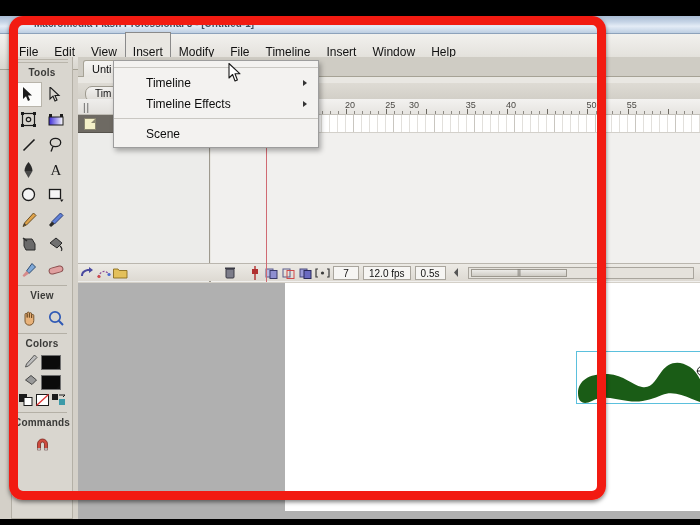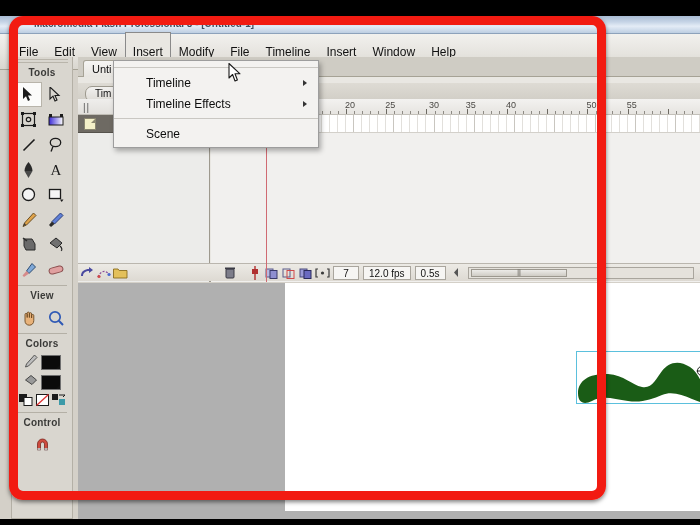--- a/index.html
+++ b/index.html
@@ -460,21 +460,21 @@
       <span>
         <svg width="14" height="12" viewBox="0 0 14 12">
             <rect x="0" y="0" width="6" height="6" fill="#1b1b1b"></rect>
             <rect x="7" y="5" width="6" height="6" fill="#3d9aa8"></rect>
             <path d="M7 1 L13 1 M13 1 L11 3" stroke="#1b1b1b" stroke-width="1"></path>
           </svg>
       </span>
     </div>
 
     <div class="tp-sep"></div>
-    <div class="tp-title">Control</div>
+    <div class="tp-title">Commands</div>
     <div class="tp-grid">
       <div class="tcell">
         <span>
           <svg width="15" height="15" viewBox="0 0 15 15">
             <path d="M2.5 13 L2.5 7 A5 5 0 0 1 12.5 7 L12.5 13 L9.5 13 L9.5 7 A2 2 0 0 0 5.5 7 L5.5 13 Z" fill="#cf4a3e" stroke="#7a2a22" stroke-width="0.8"></path>
             <rect x="2.5" y="11" width="3" height="2.6" fill="#b8b8b8"></rect>
             <rect x="9.5" y="11" width="3" height="2.6" fill="#b8b8b8"></rect>
           </svg>
         </span>
       </div>
@@ -558,21 +558,21 @@
           <div class="rtick" style="left: 440.85px;"></div>
           <div class="rtick" style="left: 448.9px;"></div>
           <div class="rtick maj" style="left: 456.95px;"></div>
           <div class="rtick" style="left: 465px;"></div>
           <div class="rtick" style="left: 473.05px;"></div>
           <div class="rtick" style="left: 481.1px;"></div>
           <div class="rlabel" style="left: 58.475px;">10</div>
           <div class="rlabel" style="left: 98.725px;">15</div>
           <div class="rlabel" style="left: 138.975px;">20</div>
           <div class="rlabel" style="left: 179.225px;">25</div>
-          <div class="rlabel" style="left: 223px;">30</div>
+          <div class="rlabel" style="left: 203px;">30</div>
           <div class="rlabel" style="left: 259.725px;">35</div>
           <div class="rlabel" style="left: 299.975px;">40</div>
           <div class="rlabel" style="left: 380.475px;">50</div>
           <div class="rlabel" style="left: 420.725px;">55</div>
         </div>
       <div id="frame-strip">
         <div id="span" style="left: -18px; width: 48.3px;">
           <div class="arrowline" style="width: 36.3px;"></div>
           <div class="arrowhead" style="left: 38.3px;"></div>
         </div>

